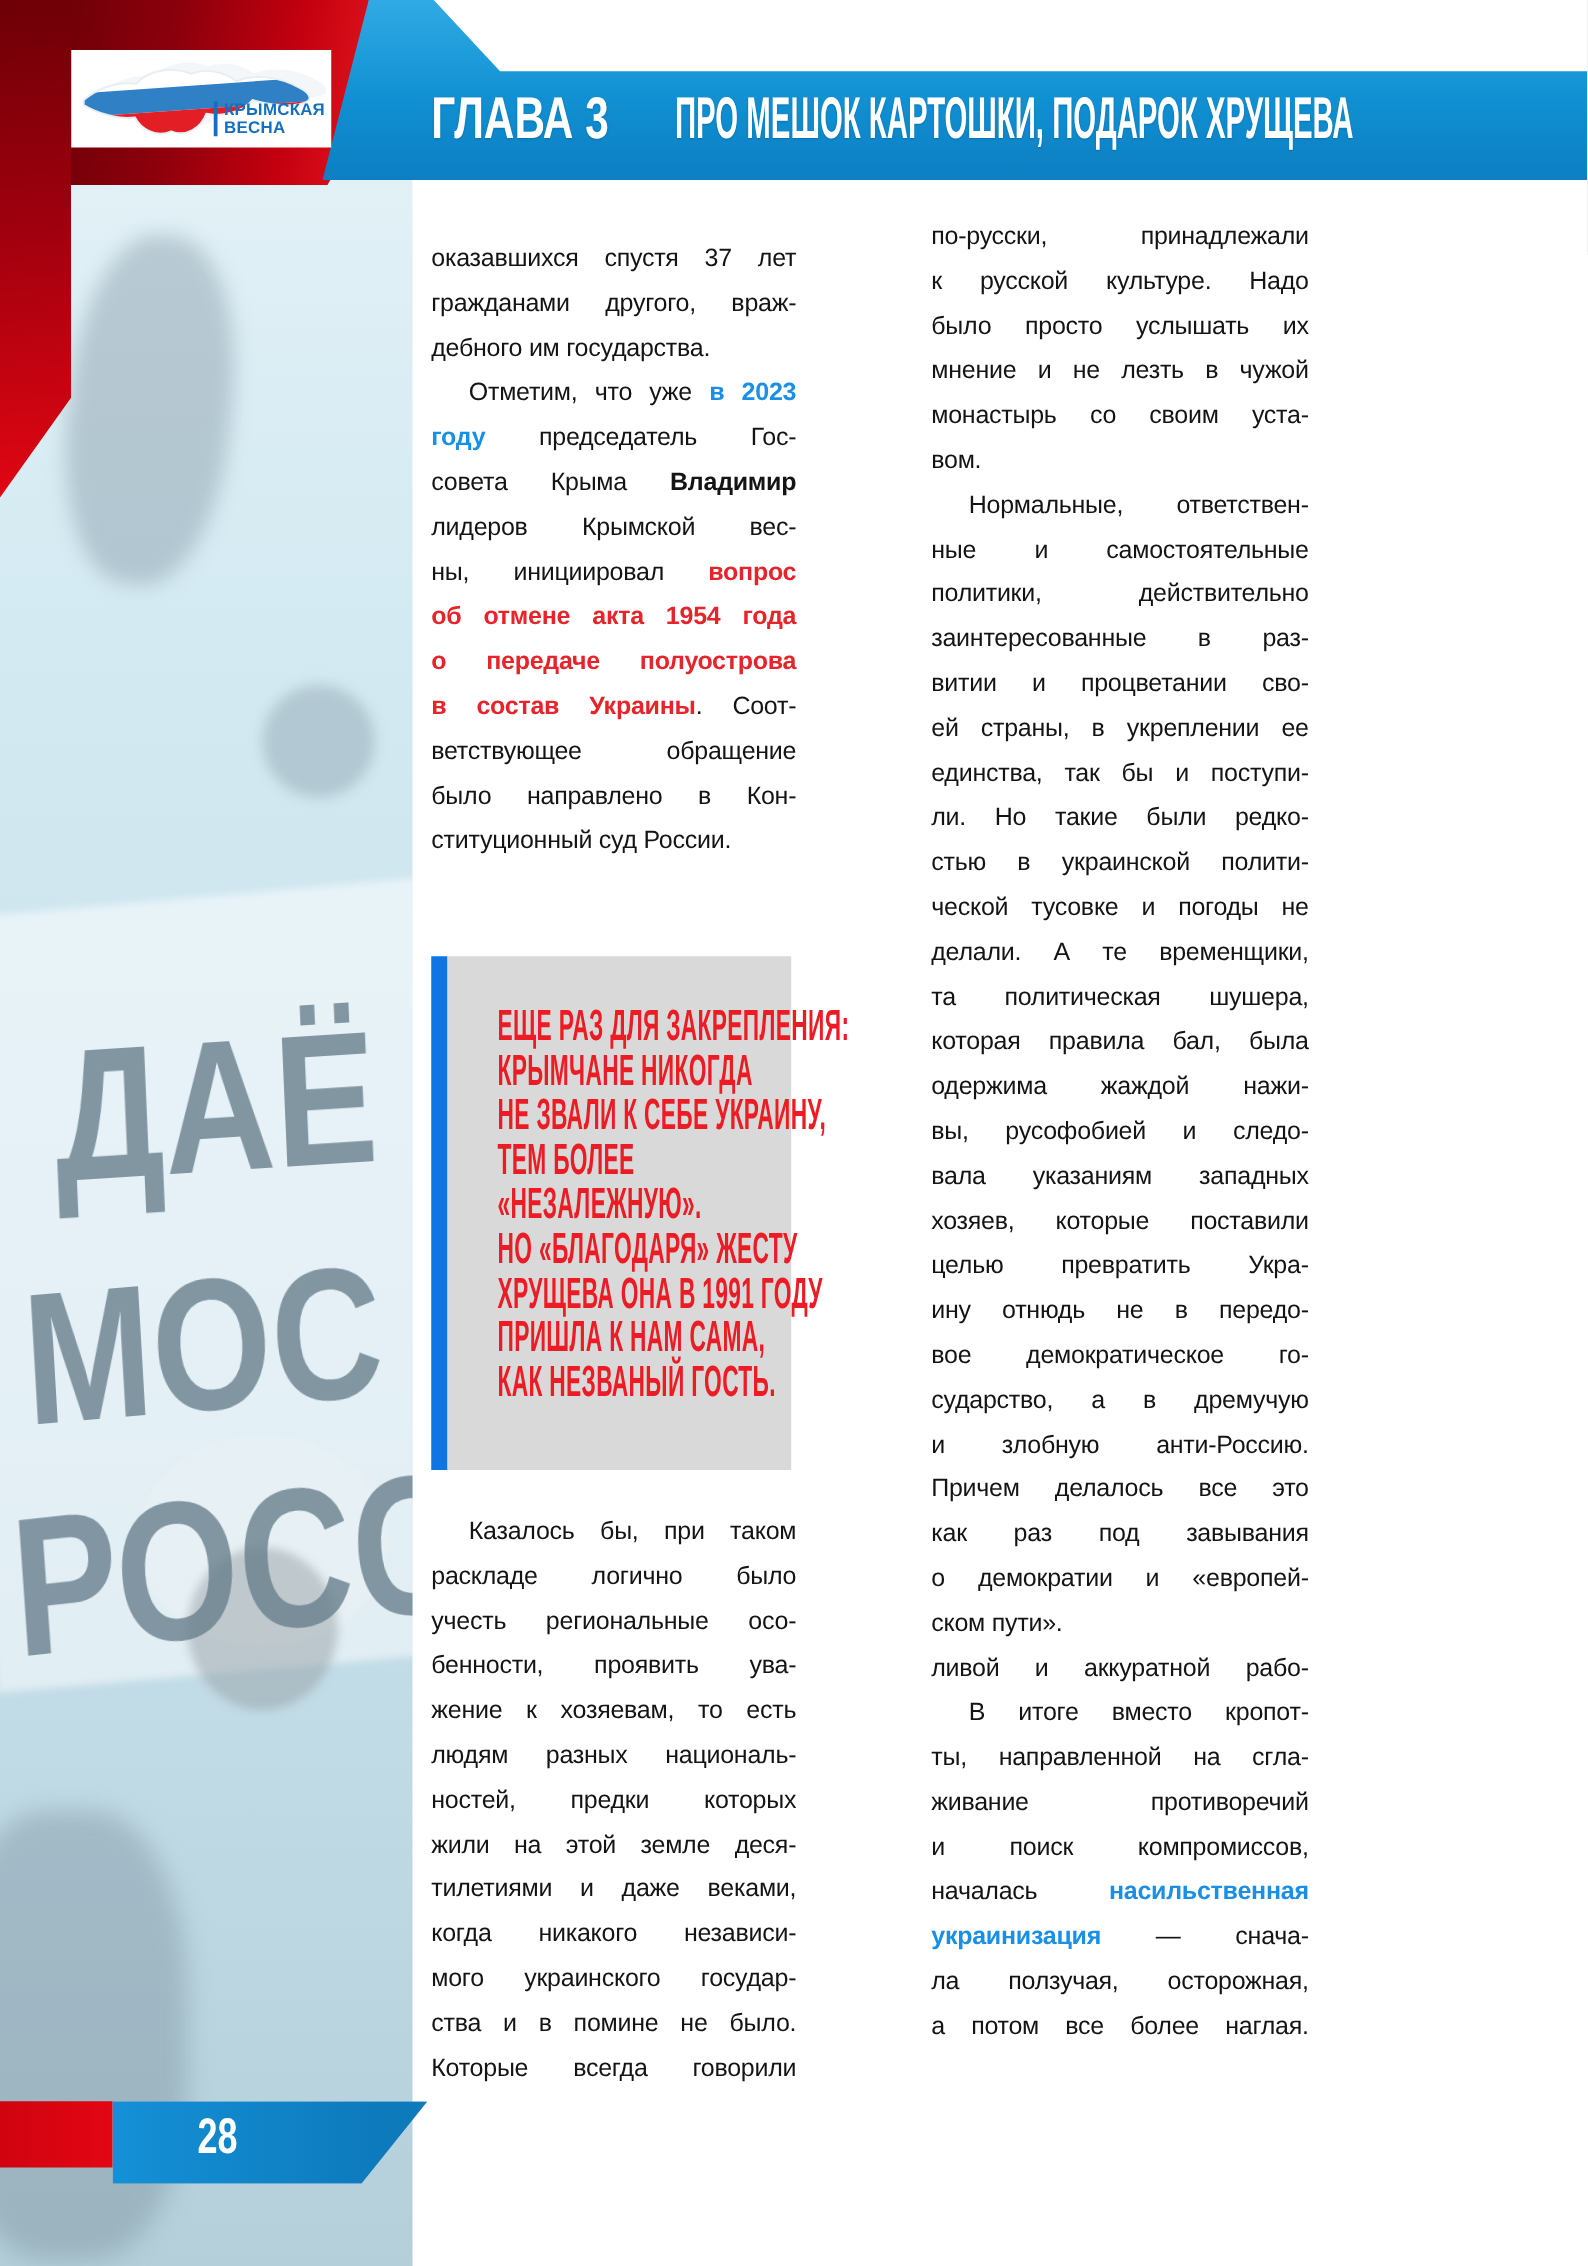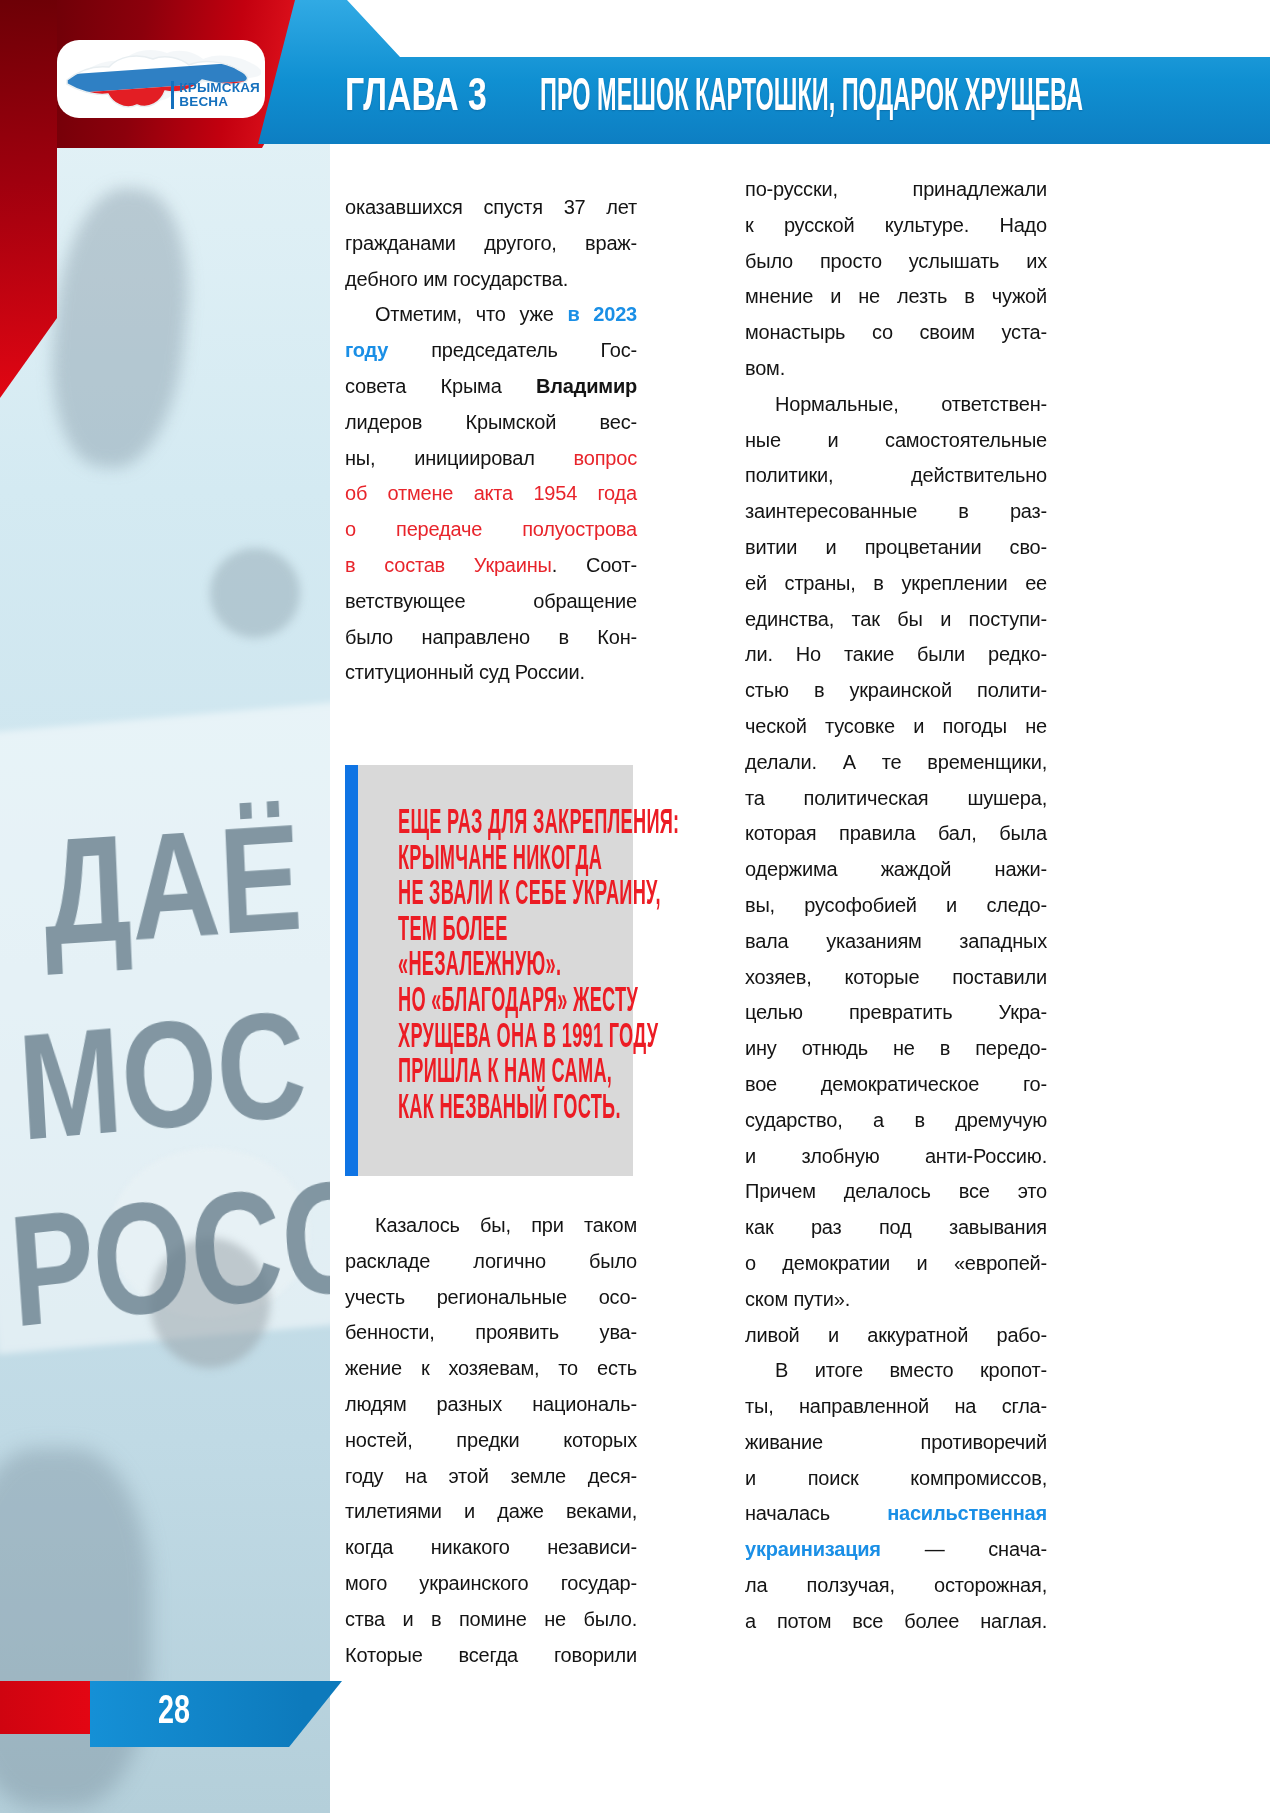--- a/index.html
+++ b/index.html
@@ -43,37 +43,37 @@
     clip-path:polygon(295px 0,347px 0,400px 57px,1270px 57px,1270px 144px,258px 144px);
     background:linear-gradient(180deg,#31aae4 0%,#1090d2 55%,#0d7ec2 100%);
   }
   #chapter-label,#chapter-title{
     position:absolute;top:70px;color:#fff;font-weight:700;font-size:47px;line-height:1;
     transform-origin:left top;white-space:nowrap;text-shadow:0 1px 2px rgba(0,40,80,.25);
   }
   #chapter-label{left:345px;transform:scaleX(.72);}
   #chapter-title{left:540px;transform:scaleX(.5);}
   
-  #logo-box{position:absolute;left:57px;top:40px;width:208px;height:78px;background:#fff;border-radius:22px;}
+  #logo-box{position:absolute;left:57px;top:40px;width:208px;height:78px;background:#fff;}
   #logo-box svg{position:absolute;left:4px;top:4px;}
   #logo-text{
     position:absolute;right:5px;bottom:9px;font-size:13.5px;font-weight:700;color:#1470bd;
     line-height:14px;border-left:3px solid #1470bd;padding-left:5px;letter-spacing:.2px;
   }
   
   .col{position:absolute;color:#141414;font-size:20px;line-height:35.8px;letter-spacing:-.2px;}
   #left-col{left:345px;top:190px;width:292px;}
   #left-col2{left:345px;top:1208px;width:292px;}
   #right-col{left:745px;top:172px;width:302px;}
   .line{text-align:justify;text-align-last:justify;}
   .line.last{text-align-last:left;}
   .line.indent{text-indent:30px;}
   .line span.b{font-weight:700;}
   .line span.blue{font-weight:700;color:var(--accent-blue,#1a8fe6);}
-  .line span.red{font-weight:400;color:var(--accent-red,#e8242b);margin-top:36px;}
+  .line span.red{font-weight:700;color:var(--accent-red,#e8242b);margin-top:36px;}
   
   #quote-bar{position:absolute;left:345px;top:765px;width:13px;height:411px;background:var(--quote-bar,#0f74e4);}
   #quote-box{position:absolute;left:358px;top:765px;width:275px;height:411px;background:var(--quote-bg,#d9d9d9);}
   #quote-lines{position:absolute;left:40px;top:38px;}
   .q-line{
     font-size:35px;line-height:35.6px;font-weight:700;color:var(--quote-red,#ec1c24);
     transform:scaleX(.52);transform-origin:left center;white-space:nowrap;letter-spacing:.5px;
   }
   
   #footer-red{position:absolute;left:0;top:1681px;width:90px;height:53px;background:linear-gradient(90deg,#cf0410,#e30613);}
@@ -172,21 +172,21 @@
   </div>
 
   <div class="col" id="left-col2">
       <div class="line indent"><span>Казалось бы, при таком</span></div>
       <div class="line"><span>раскладе логично было</span></div>
       <div class="line"><span>учесть региональные осо-</span></div>
       <div class="line"><span>бенности, проявить ува-</span></div>
       <div class="line"><span>жение к хозяевам, то есть</span></div>
       <div class="line"><span>людям разных националь-</span></div>
       <div class="line"><span>ностей, предки которых</span></div>
-      <div class="line"><span>году на этой земле деся-</span></div>
+      <div class="line"><span>жили на этой земле деся-</span></div>
       <div class="line"><span>тилетиями и даже веками,</span></div>
       <div class="line"><span>когда никакого независи-</span></div>
       <div class="line"><span>мого украинского государ-</span></div>
       <div class="line"><span>ства и в помине не было.</span></div>
       <div class="line"><span>Которые всегда говорили</span></div>
     </div>
   <div class="col" id="right-col">
       <div class="line"><span>по-русски, принадлежали</span></div>
       <div class="line"><span>к русской культуре. Надо</span></div>
       <div class="line"><span>было просто услышать их</span></div>

